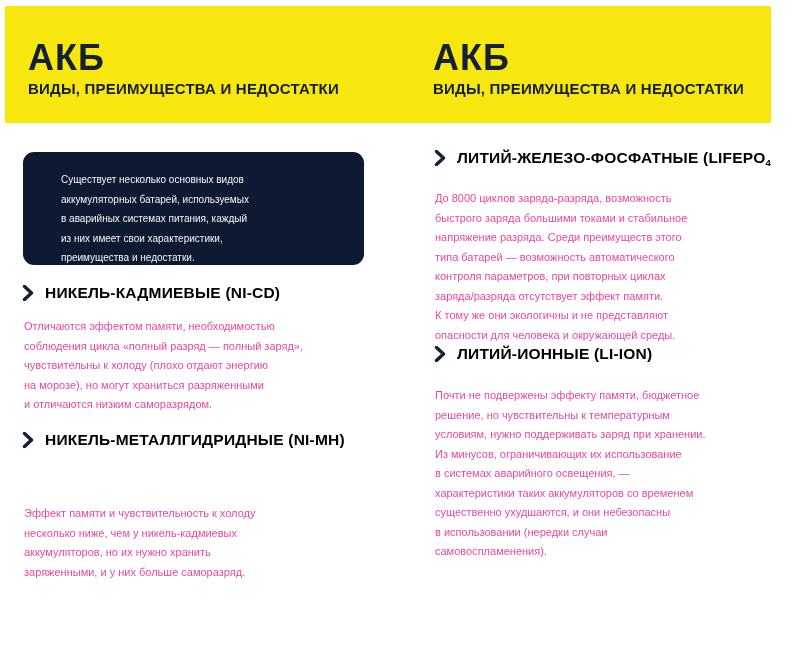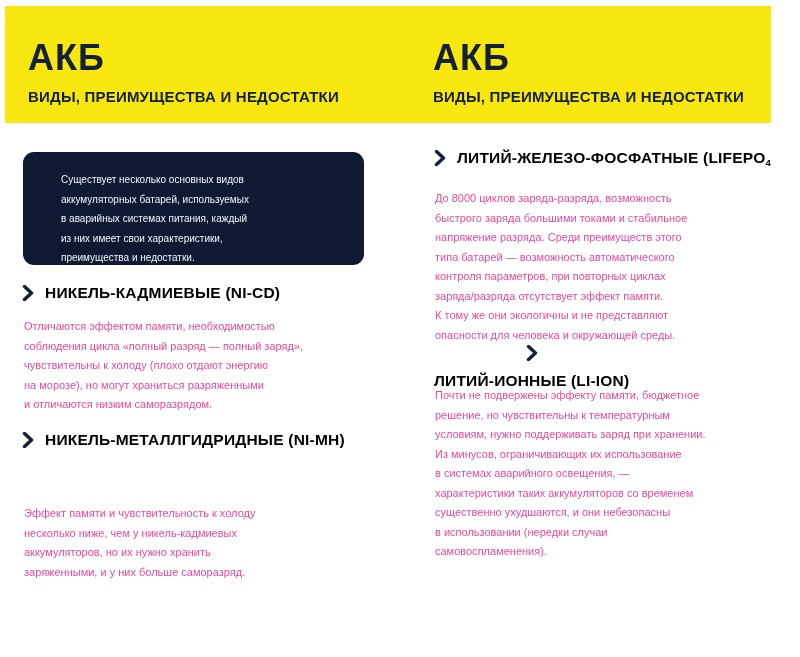--- a/index.html
+++ b/index.html
@@ -31,21 +31,21 @@
   .hdr-left  { left: 23px; }
   .hdr-right { left: 428px; }
   .akb-title {
     font-size: 36px;
     font-weight: 800;
     letter-spacing: 1px;
     color: #141F39;
     line-height: 1;
   }
   .akb-subtitle {
-    margin-top: 13px;
+    margin-top: 5px;
     font-size: 15px;
     font-weight: 700;
     letter-spacing: 0.2px;
     color: #141F39;
     line-height: 1.1;
   }
   
   .intro-box {
     position: absolute;
     left: 23px;
@@ -101,21 +101,21 @@
     line-height: 19.5px;
     white-space: pre-line;
   }
   
   .pos-nicd-h   { left: 22px;  top: 284px; }
   .pos-nicd-p   { left: 24px;  top: 317px; width: 400px; }
   .pos-nimh-h   { left: 22px;  top: 431px; }
   .pos-nimh-p   { left: 24px;  top: 464px; width: 400px; margin-top: 40px; }
   .pos-lifepo-h { left: 434px; top: 149px; }
   .pos-lifepo-p { left: 435px; top: 189px; width: 362px; }
-  .pos-liion-h  { left: 434px; top: 345px; flex-direction: column; }
+  .pos-liion-h  { left: 434px; top: 345px; }
   .pos-liion-p  { left: 435px; top: 386px; width: 362px; }
 </style>
 </head>
 <body>
 
 <div class="canvas">
 
   <div class="yellow-band">
     <div class="hdr hdr-left">
       <div class="akb-title">АКБ</div>

